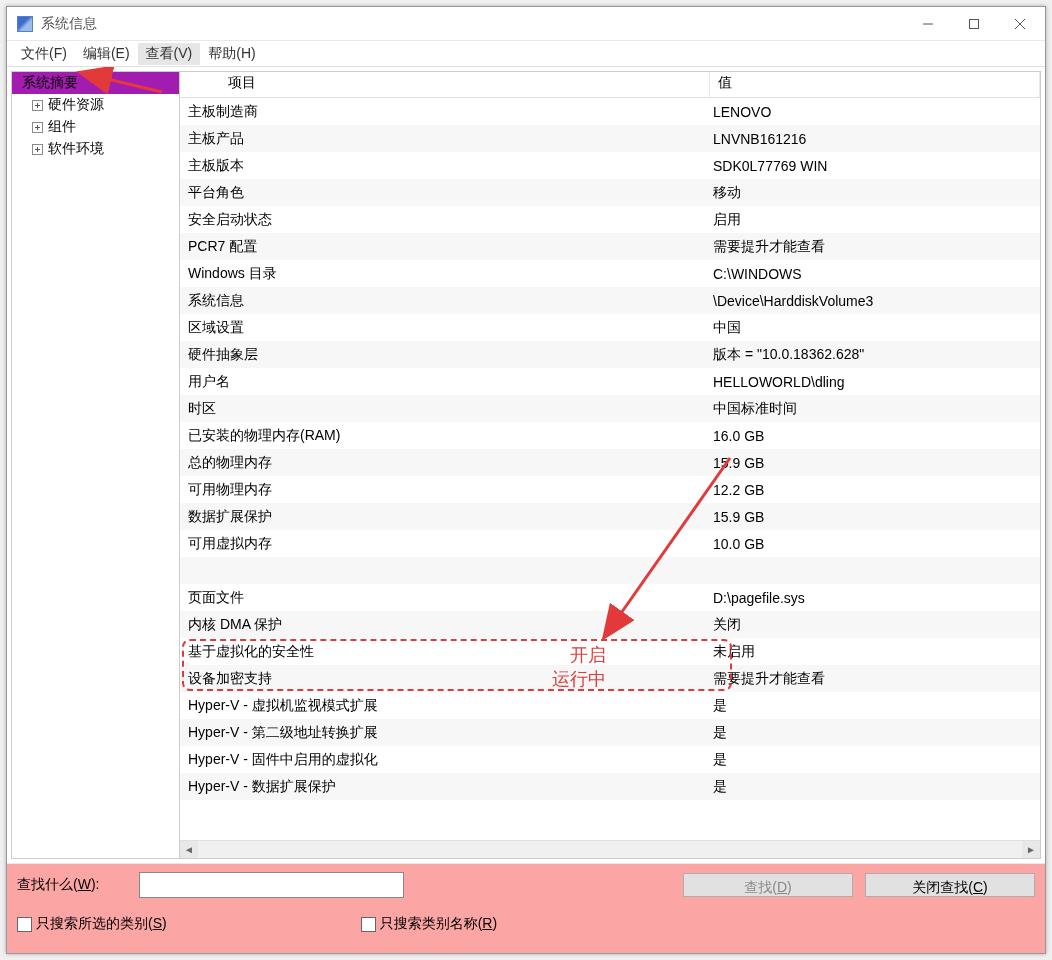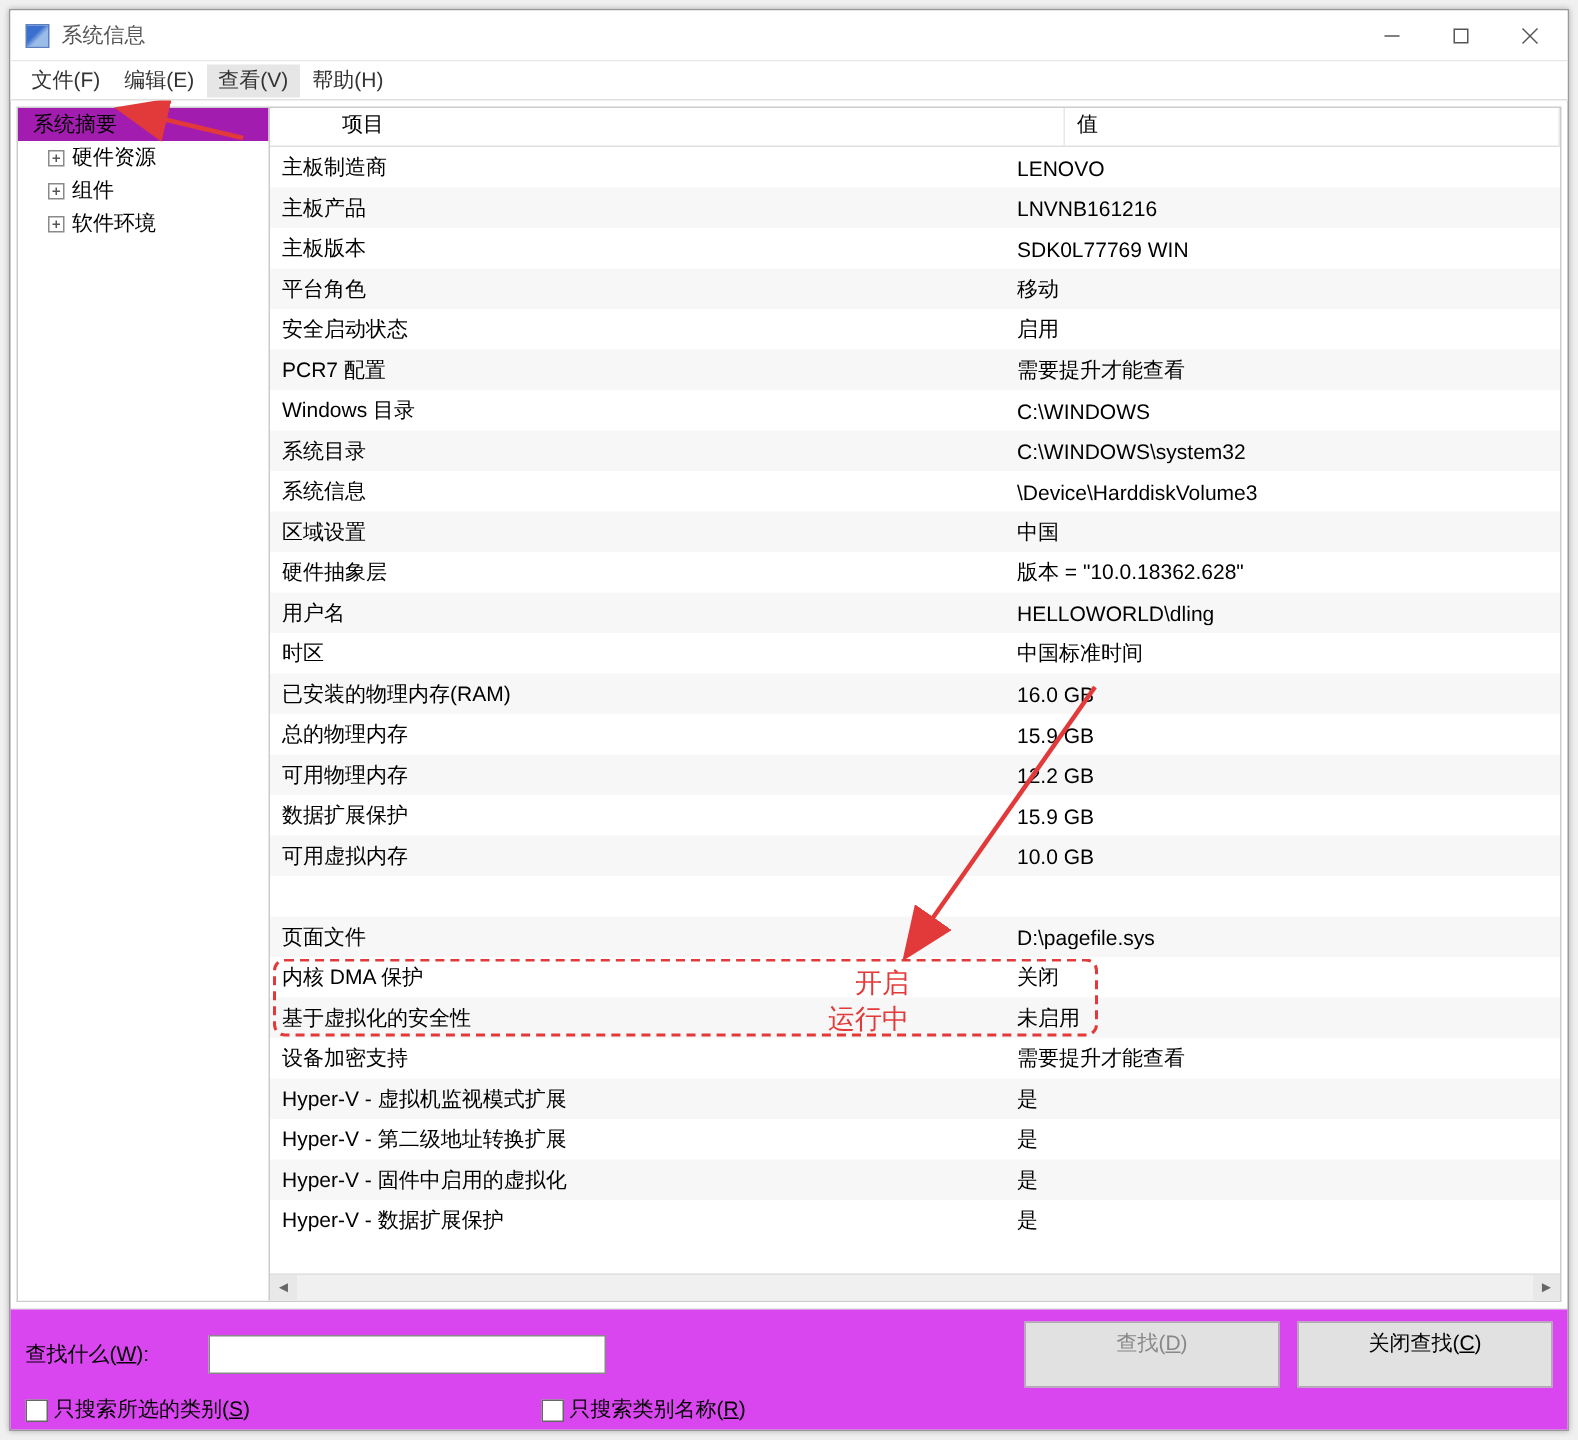--- a/index.html
+++ b/index.html
@@ -21,34 +21,34 @@
 .expander { display:inline-block; width:11px; height:11px; border:1px solid #8a8a8a; margin-right:5px; position:relative; background:#fff; }
 .expander::before { content:""; position:absolute; left:2px; right:2px; top:4px; height:1px; background:#555; }
 .expander.plus::after { content:""; position:absolute; top:2px; bottom:2px; left:4px; width:1px; background:#555; }
 .tree-indent { padding-left: 20px; }
 .listpanel { flex:1; display:flex; flex-direction:column; min-width:0; }
 .listheader { height:26px; display:flex; border-bottom:1px solid #e0e0e0; background:#fff;padding-left:40px; }
 .col-h { padding:2px 8px; text-align:left; font-weight:normal; border-right:1px solid #e8e8e8; }
 .col1 { width: 490px; flex-shrink:0; }
 .col2 { flex:1; }
 .listbody { flex:1; overflow-y:scroll; position:relative; }
-.row { display:flex; height:27px; align-items:center; }
+.row { display:flex; height:27px; align-items:center;gap:35px; }
 .row:nth-child(even) { background:#f7f7f7; }
 .cell { padding:0 8px; white-space:nowrap; overflow:hidden; text-overflow:ellipsis; }
 .scrollbar-h { height:18px; border-top:1px solid #e0e0e0; background:#f0f0f0; display:flex; }
 .sb-btn { width:18px; height:100%; background:#e8e8e8; display:flex; align-items:center; justify-content:center; color:#666; font-size:10px; }
 .sb-track { flex:1; }
 .highlight-box { position:absolute; border:2px dashed #e23a3a; pointer-events:none; border-radius:8px; }
 .annot-text { position:absolute; color:#e23a3a; font-size:18px; pointer-events:none; text-align:right; }
 .arrow-svg { position:absolute; pointer-events:none; }
-.searchbar { padding: 8px 10px 4px 10px; display:flex; flex-direction:column; gap:6px; background:#d946ef; border-top:1px solid #e8e8e8; }
+.searchbar { padding: 8px 10px 20px 10px; display:flex; flex-direction:column; gap:17px; background:#fca5a5; border-top:1px solid #e8e8e8; }
 .searchrow { display:flex; align-items:center; gap:12px; }
 .searchlabel { width:110px; }
 .searchinput { flex:1; max-width:500px; height:26px; border:1px solid #888; padding:0 4px; background:#fff; }
-.btn { height:44px; padding:0 20px; border:1px solid #adadad; background:#e1e1e1; width:170px; text-align:center; line-height:26px; }
+.btn { height:24px; padding:0 20px; border:1px solid #adadad; background:#e1e1e1; width:170px; text-align:center; line-height:26px; }
 .btn.disabled { color:#888; }
 .cbwrap { display:flex; align-items:center; gap:4px; }
 .cb { width:15px; height:15px; border:1px solid #666; display:inline-block; background:#fff; }
 .underline { text-decoration:underline; }
 </style>
 </head>
 <body>
 
 <div class="window">
 
@@ -128,24 +128,20 @@
             <div class="cell col1">安全启动状态</div>
             <div class="cell col2">启用</div>
           </div>
           <div class="row">
             <div class="cell col1">PCR7 配置</div>
             <div class="cell col2">需要提升才能查看</div>
           </div>
           <div class="row">
             <div class="cell col1">Windows 目录</div>
             <div class="cell col2">C:\WINDOWS</div>
-          </div>
-          <div class="row">
-            <div class="cell col1">系统目录</div>
-            <div class="cell col2">C:\WINDOWS\system32</div>
           </div>
           <div class="row">
             <div class="cell col1">系统信息</div>
             <div class="cell col2">\Device\HarddiskVolume3</div>
           </div>
           <div class="row">
             <div class="cell col1">区域设置</div>
             <div class="cell col2">中国</div>
           </div>
           <div class="row">

